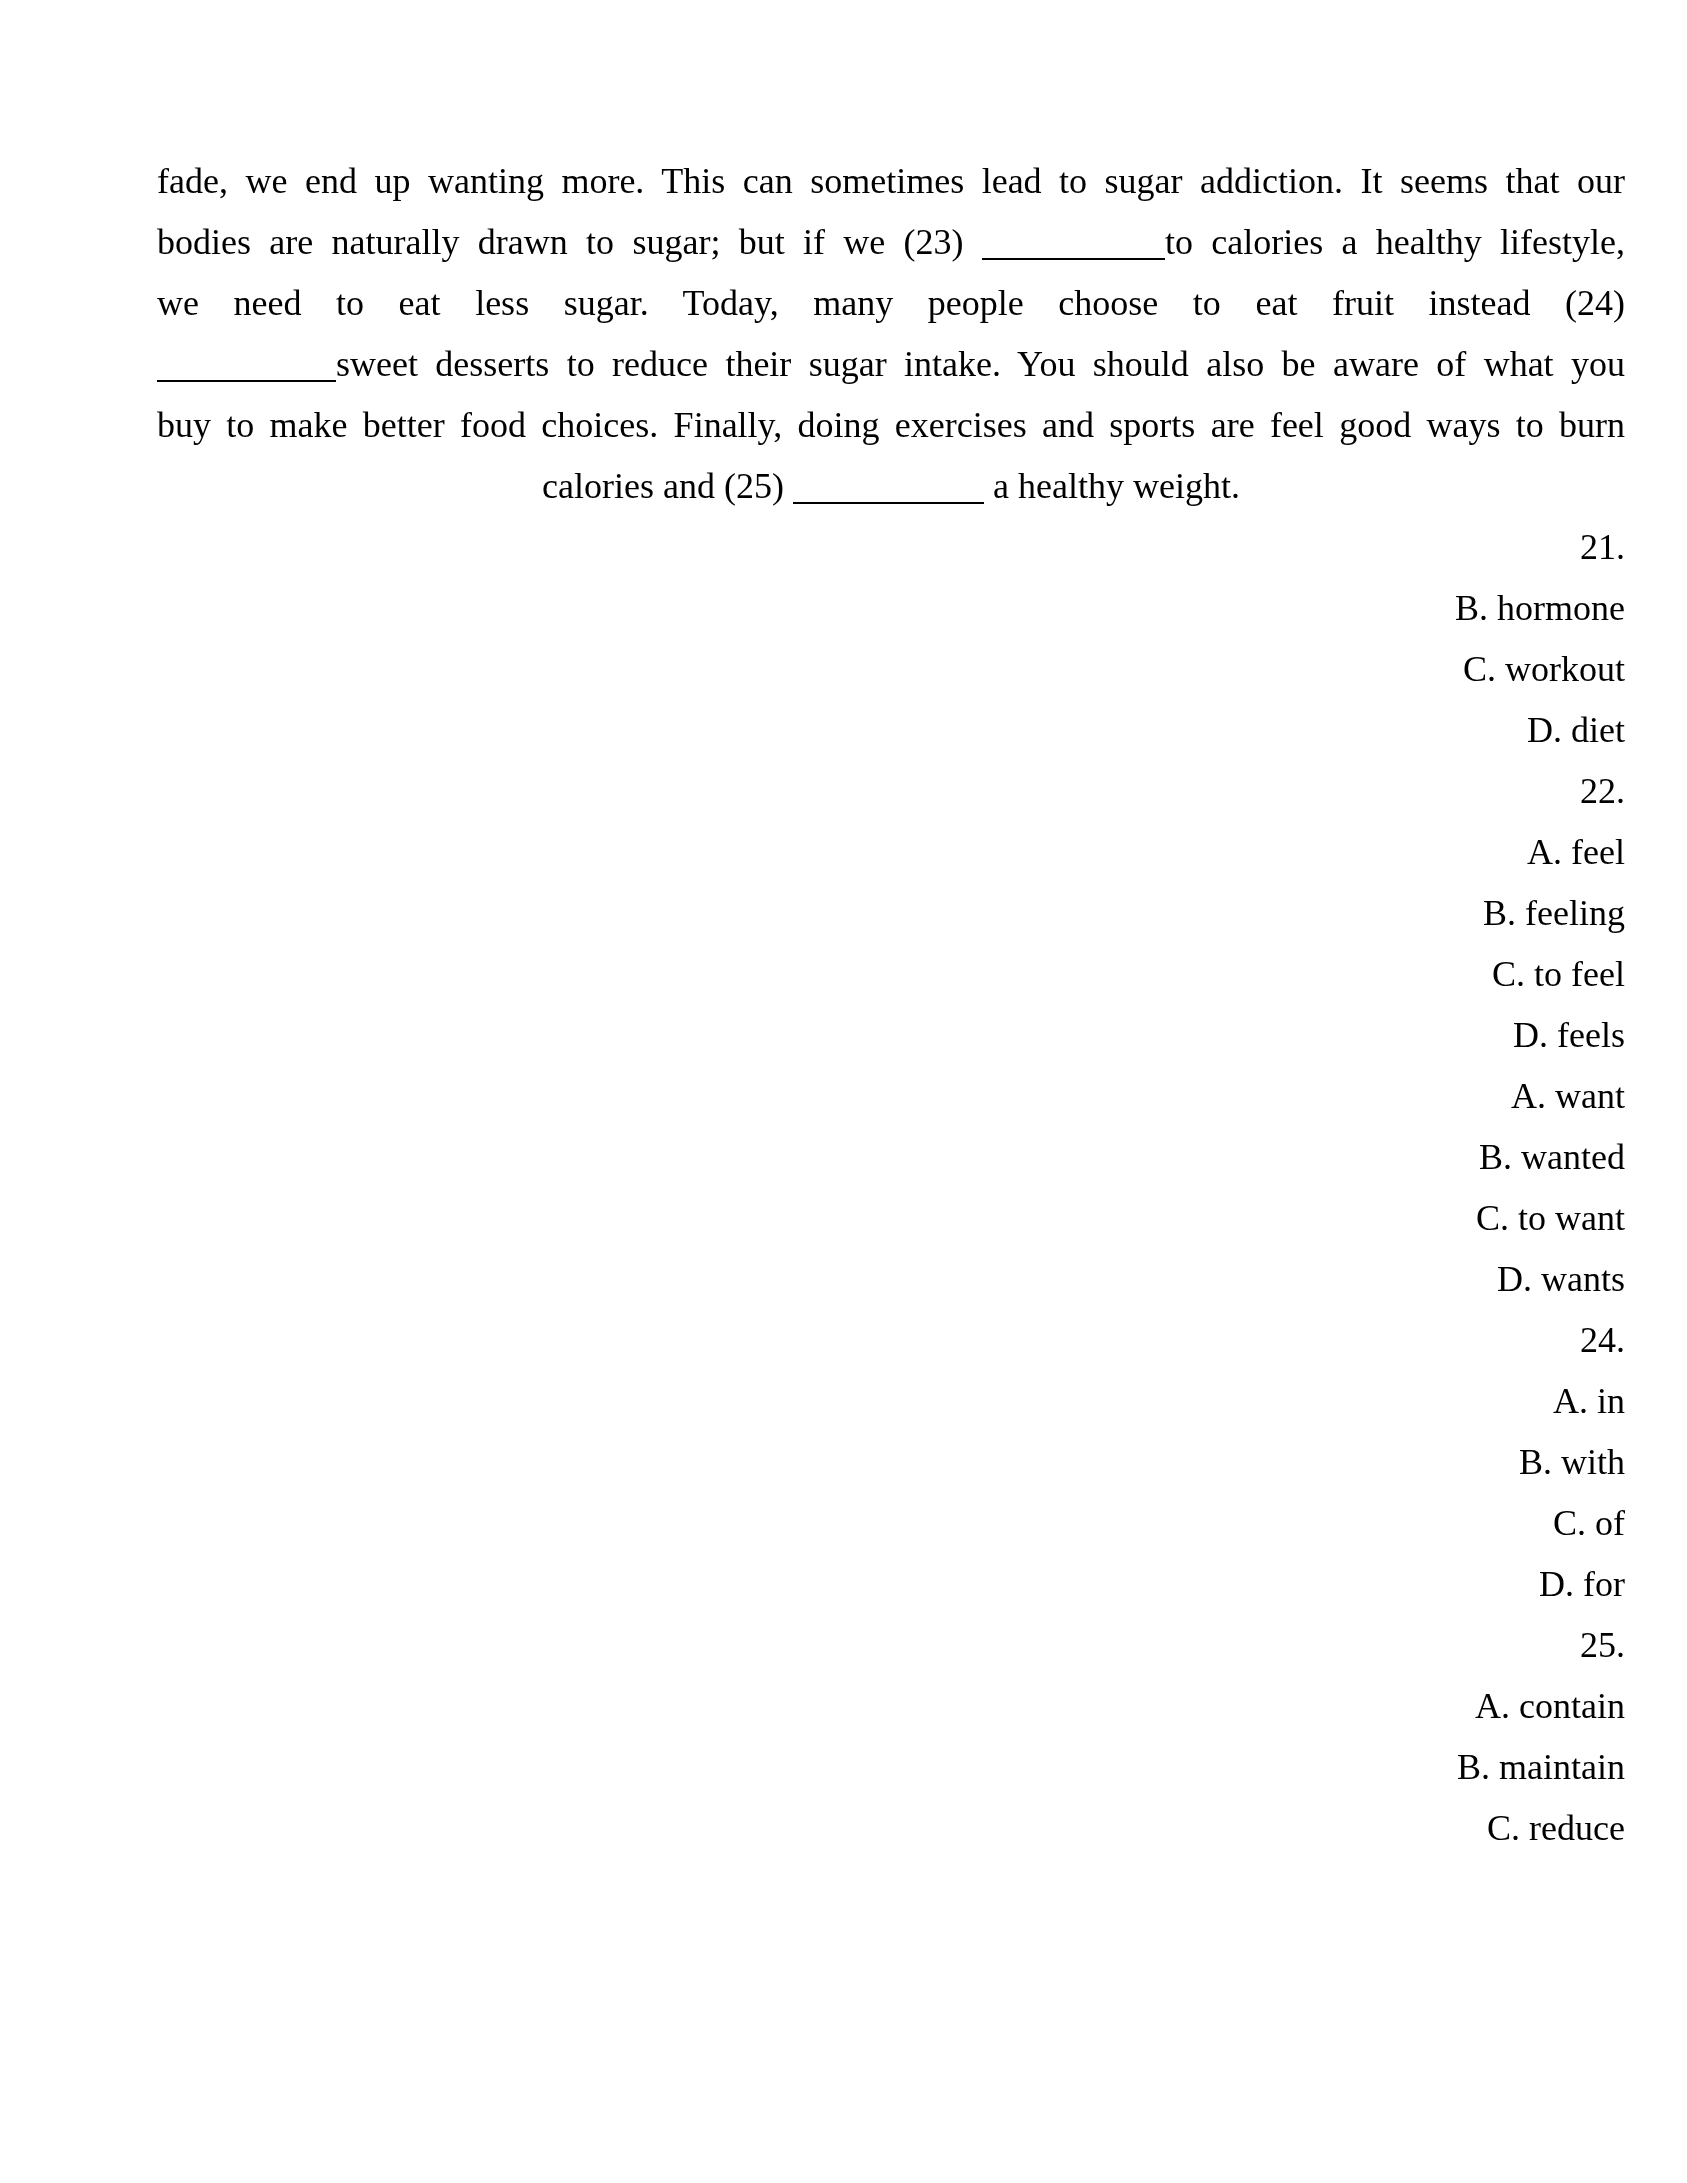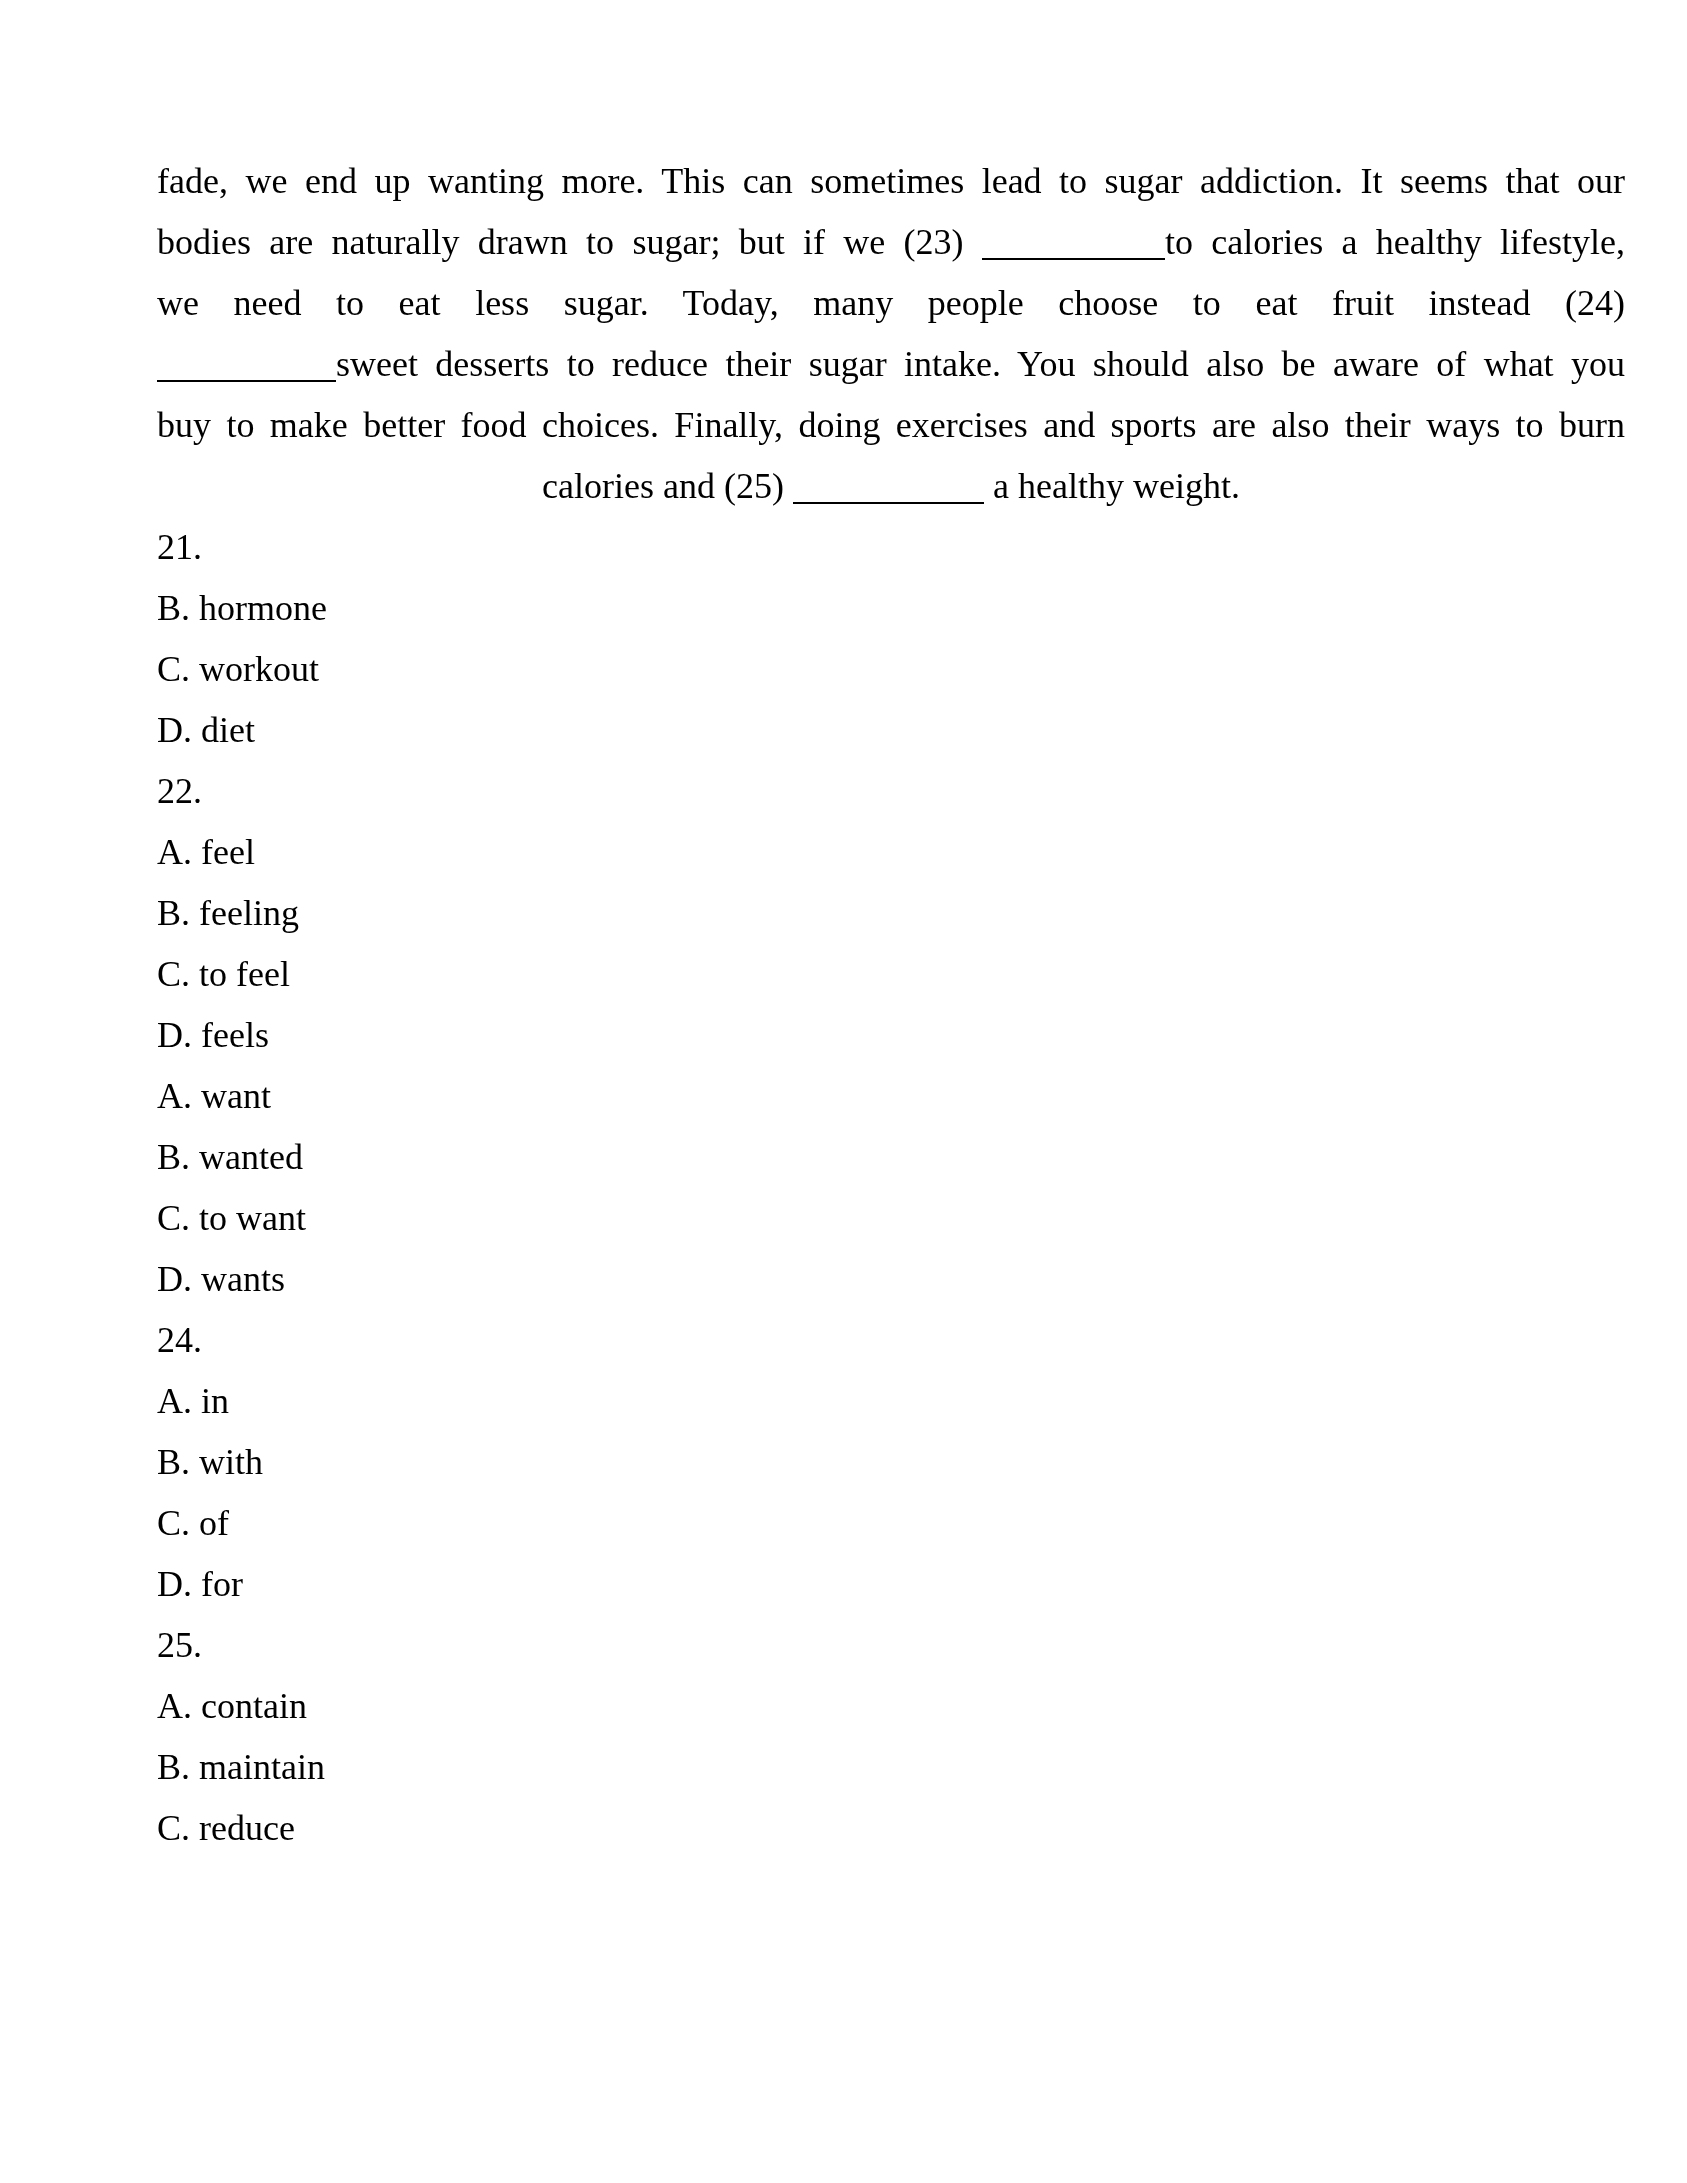--- a/index.html
+++ b/index.html
@@ -27,21 +27,21 @@
   }
   .pline, .qline {
     white-space: normal;
     text-align: center;
   }
   .pline.just {
     text-align: justify;
     text-align-last: justify;
   }
   .qline {
-    text-align: left;
+    text-align: right;
   }
   .blank {
     display: inline-block;
     height: 32px;
     border-bottom: 2.4px solid #000000;
     vertical-align: -6.4px;
   }
   .b23 { width: 183px; }
   .b24 { width: 179px; }
   .b25 { width: 191px; }
@@ -52,21 +52,21 @@
 <div class="page">
 
   <div class="pline just"><span>fade, we end up wanting more. This can sometimes lead to sugar addiction. It seems that our</span></div>
 
   <div class="pline just"><span>bodies are naturally drawn to sugar; but if we (23)</span> <span class="blank b23"></span><span>to calories a healthy lifestyle,</span></div>
 
   <div class="pline just"><span>we need to eat less sugar. Today, many people choose to eat fruit instead (24)</span></div>
 
   <div class="pline just"><span class="blank b24"></span><span>sweet desserts to reduce their sugar intake. You should also be aware of what you</span></div>
 
-  <div class="pline just"><span>buy to make better food choices. Finally, doing exercises and sports are also their ways to burn</span></div>
+  <div class="pline just"><span>buy to make better food choices. Finally, doing exercises and sports are feel good ways to burn</span></div>
 
   <div class="pline"><span>calories and (25)</span> <span class="blank b25"></span> <span>a healthy weight.</span></div>
 
   <div class="qline">21.</div>
   <div class="qline">B. hormone</div>
   <div class="qline">C. workout</div>
   <div class="qline">D. diet</div>
 
   <div class="qline">22.</div>
   <div class="qline">A. feel</div>

